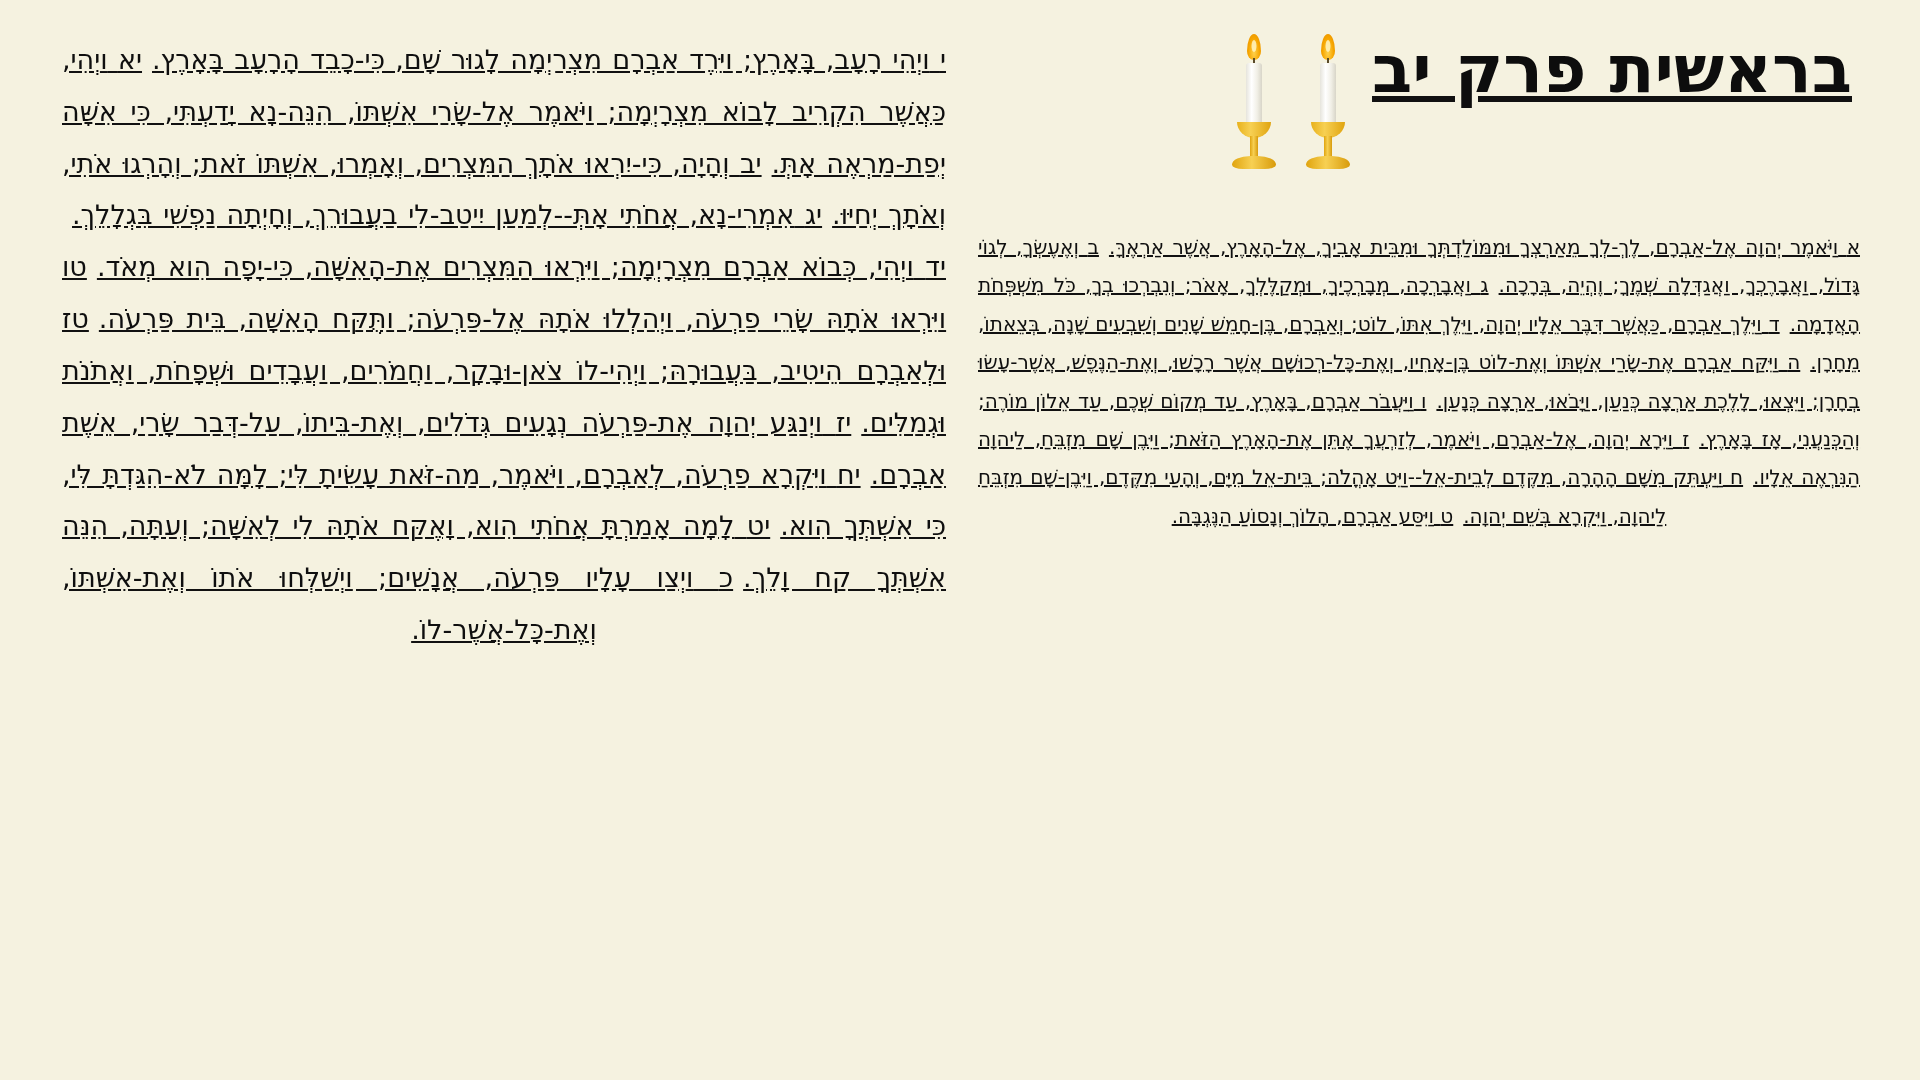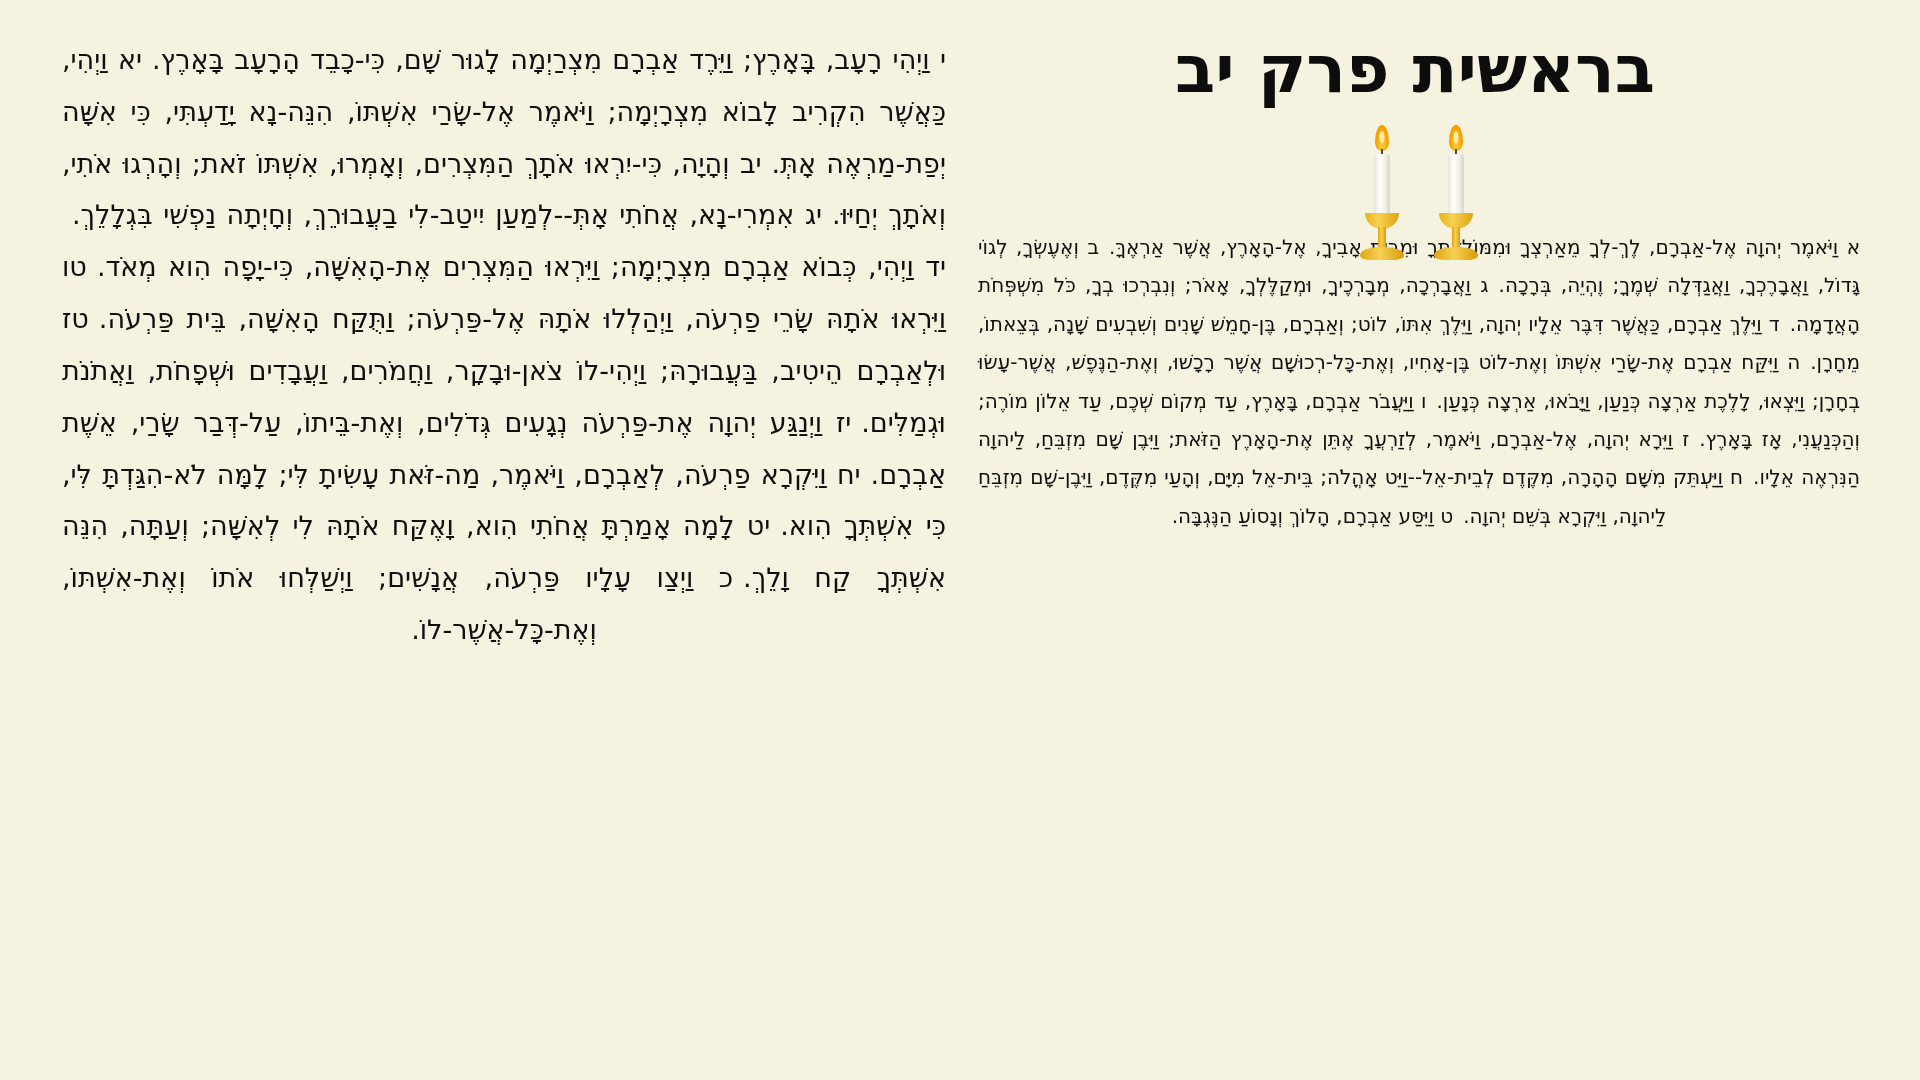--- a/index.html
+++ b/index.html
@@ -22,35 +22,35 @@
     box-sizing: border-box;
     display: flex;
     flex-direction: row-reverse;
     align-items: flex-start;
     padding: 34px 40px 10px 40px;
   }
   .col {
     box-sizing: border-box;
     width: 50%;
     direction: rtl;
+    text-decoration: underline;
   }
   .col-right {
     padding-right: 20px;
     padding-left: 18px;
   }
   .col-left {
     padding-right: 14px;
     padding-left: 22px;
   }
 
   
   .header {
     display: flex;
-    flex-direction: column;
-    align-items: center;
+    align-items: flex-start;
     justify-content: flex-start;
     gap: 18px;
     margin-bottom: 34px;
     height: 160px;
   }
   .title {
     font-family: "DejaVu Sans", "Liberation Sans", sans-serif;
     font-weight: bold;
     font-size: 66px;
     line-height: 1.1;

